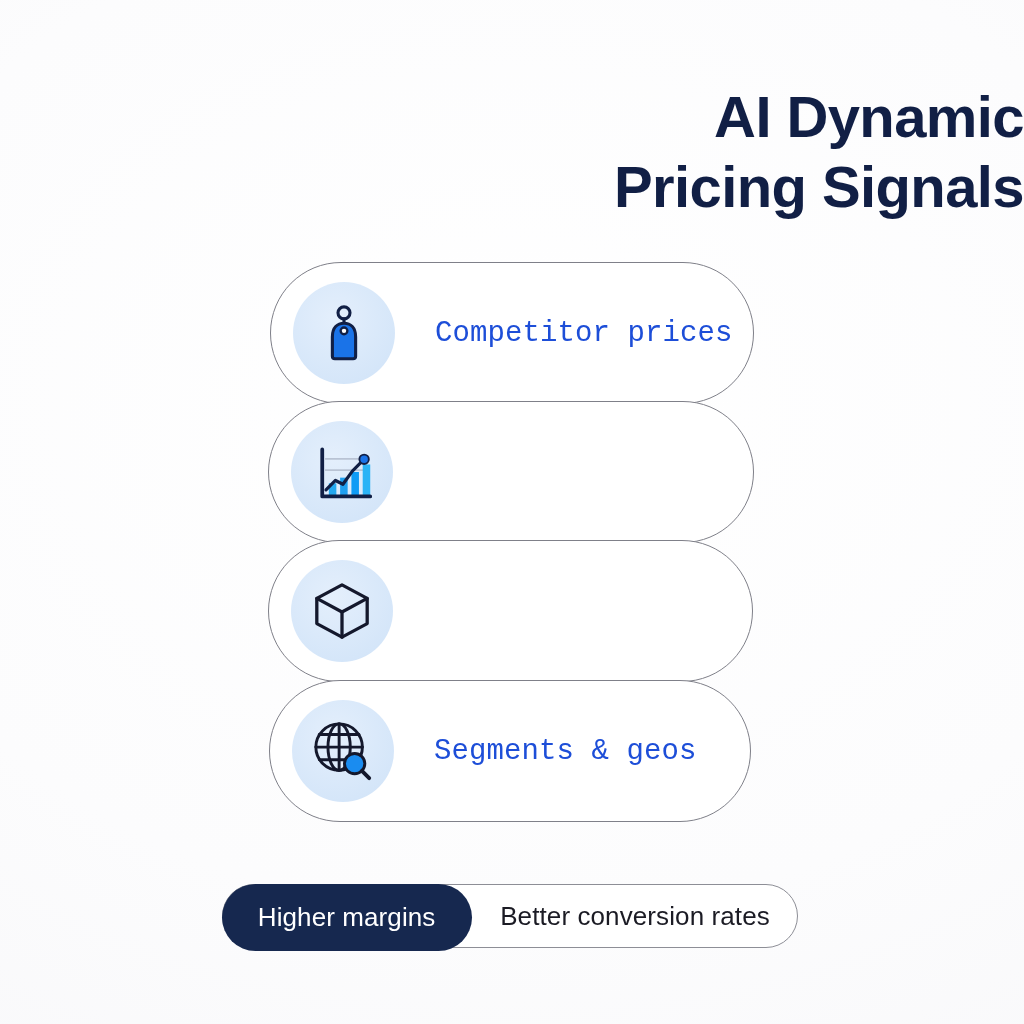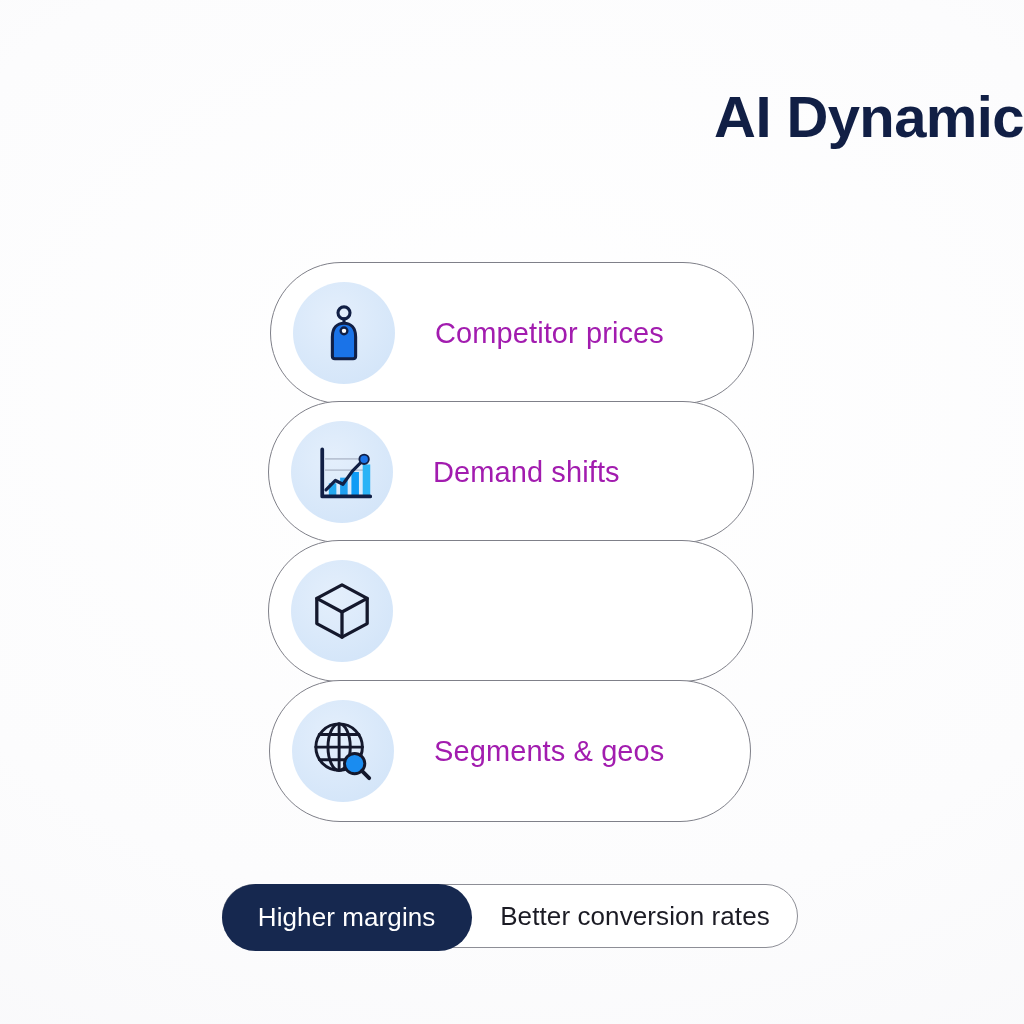--- a/index.html
+++ b/index.html
@@ -73,22 +73,22 @@
     border-radius: 50%;
     background: radial-gradient(circle at 42% 36%, #e4effc 0%, #d5e6f9 72%, #cfe2f7 100%);
     display: flex;
     align-items: center;
     justify-content: center;
   }
   .icon-bubble svg { display: block; }
 
   .card-label {
     margin-left: 40px;
-    color: #a21caf;
-    font-family: Liberation Sans, sans-serif;
+    color: #1d4ed8;
+    font-family: Liberation Mono, monospace;
     font-size: 29px;
     font-weight: 400;
     letter-spacing: 0.1px;
     white-space: nowrap;
   }
 
   
   .toggle-group {
     position: absolute;
     left: 222px;
@@ -133,20 +133,21 @@
     background: transparent;
   }
 </style>
 </head>
 <body>
 
 <div id="canvas">
 
   <div class="title-block">
     <span class="title-line">AI Dynamic</span>
+    <span class="title-line">Pricing Signals</span>
   </div>
 
   <div class="card-stack">
 
     <div class="signal-card c0">
       <div class="icon-bubble">
         <svg width="62" height="62" viewBox="0 0 64 64">
           <path d="M32 5 a6.2 6.2 0 0 1 6.2 6.2 a6.2 6.2 0 0 1 -6.2 6.2 a6.2 6.2 0 0 1 -6.2 -6.2 A6.2 6.2 0 0 1 32 5 Z" fill="none" stroke="#111f45" stroke-width="3.2"></path>
           <path d="M32 17.4 L32 22.5" stroke="#111f45" stroke-width="3.2" stroke-linecap="round"></path>
           <path d="M20 36 C20 26.5 25.2 22 32 22 C38.8 22 44 26.5 44 36 L44 56 A2.6 2.6 0 0 1 41.4 58.6 L22.6 58.6 A2.6 2.6 0 0 1 20 56 Z" fill="#1a73e8" stroke="#111f45" stroke-width="3.2" stroke-linejoin="round"></path>
@@ -167,21 +168,20 @@
           <rect x="32" y="38" width="8" height="19" fill="#1f9ff0"></rect>
           <rect x="44" y="32" width="8" height="25" fill="#0f9bf5"></rect>
           <rect x="56" y="24" width="8" height="33" fill="#2ab3f6"></rect>
 
           <polyline points="17,51 27,41 35,45 45,31 56,20" fill="none" stroke="#111f45" stroke-width="3.4" stroke-linejoin="round" stroke-linecap="round"></polyline>
           <circle cx="57.5" cy="18.5" r="5" fill="#1a73e8" stroke="#111f45" stroke-width="2"></circle>
 
           <polyline points="13,8 13,58 64,58" fill="none" stroke="#111f45" stroke-width="4" stroke-linecap="round" stroke-linejoin="round"></polyline>
         </svg>
       </div>
-      <span class="card-label">Demand shifts</span>
     </div>
 
     <div class="signal-card c2">
       <div class="icon-bubble">
         <svg width="62" height="62" viewBox="0 0 64 64">
           <g fill="none" stroke="#14182c" stroke-width="3.4" stroke-linejoin="round" stroke-linecap="round">
             <path d="M32 5 L58 19 L32 33 L6 19 Z"></path>
             <path d="M6 19 L6 45 L32 59 L58 45 L58 19"></path>
             <path d="M32 33 L32 59"></path>
           </g>

